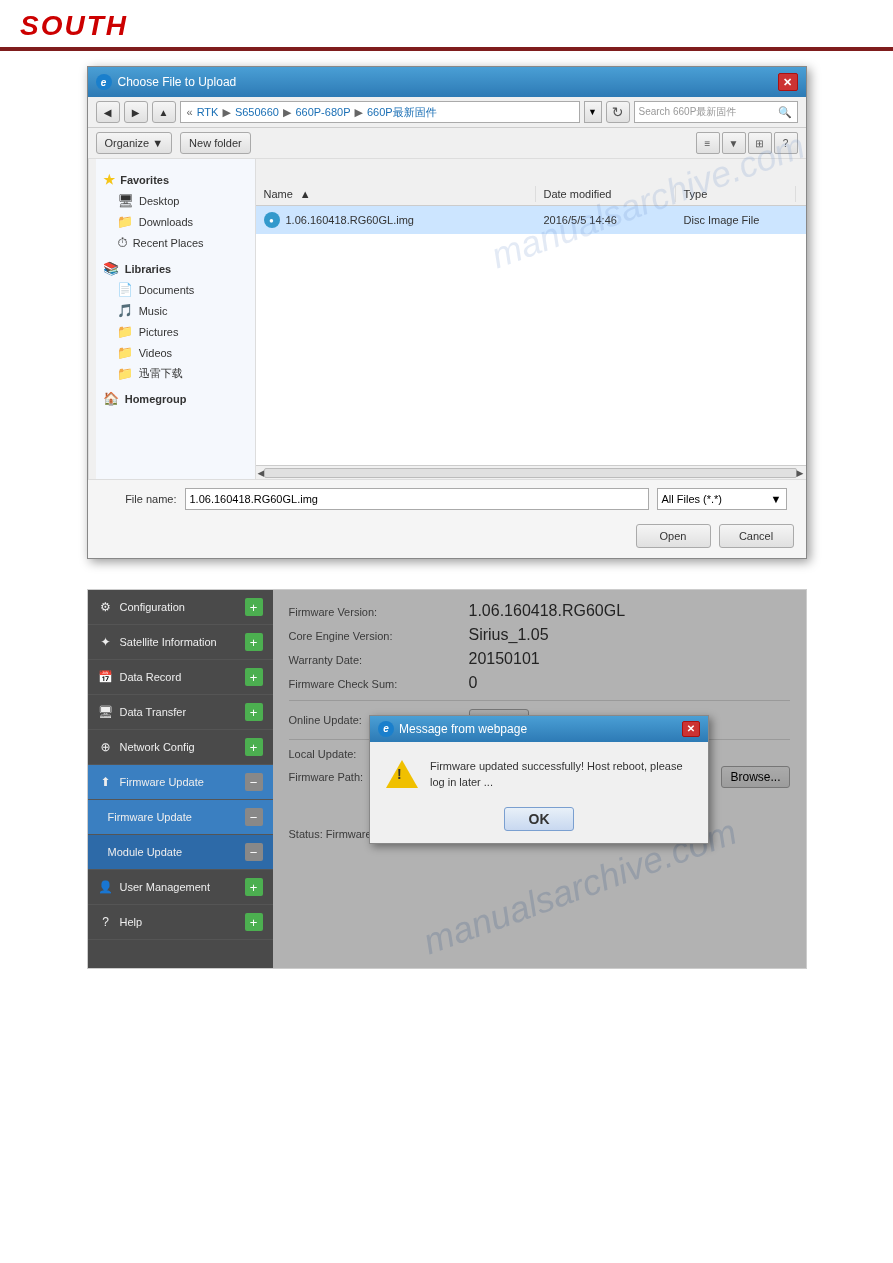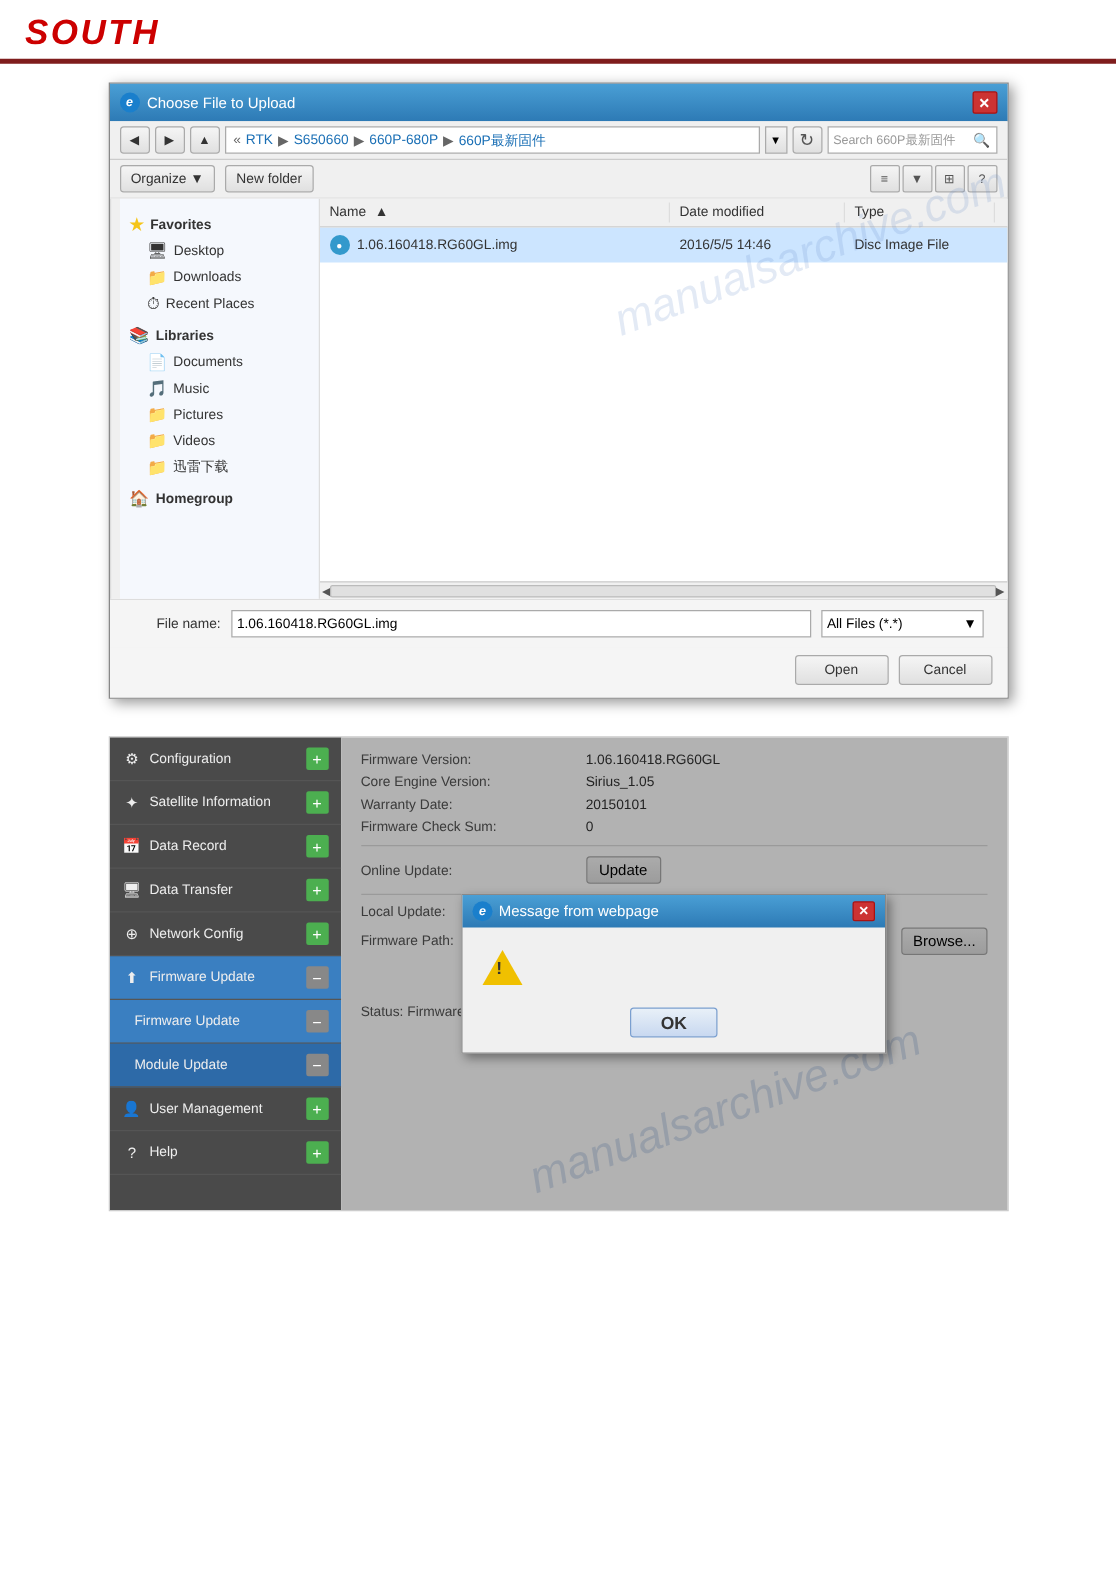--- a/index.html
+++ b/index.html
@@ -140,21 +140,21 @@
       border: 1px solid #aaa;
       border-radius: 3px;
       cursor: pointer;
       display: flex;
       align-items: center;
       justify-content: center;
       color: #555;
       font-size: 14px;
     }
     .search-bar {
-      width: 136px;
+      width: 164px;
       height: 22px;
       border: 1px solid #aaa;
       display: flex;
       align-items: center;
       padding: 0 4px;
       background: white;
       color: #999;
       font-size: 11px;
       gap: 4px;
     }
@@ -253,20 +253,21 @@
       padding: 3px 0;
     }
     .file-col-header {
       padding: 2px 8px;
       font-size: 11px;
       color: #333;
       border-right: 1px solid #ddd;
       cursor: pointer;
       display: flex;
       gap: 7px;
+      margin-top: 24px;
     }
     .file-col-name { width: 280px; }
     .file-col-date { width: 140px; }
     .file-col-type { width: 120px; }
     .file-list-body {
       flex: 1;
       overflow-y: auto;
     }
     .file-row {
       display: flex;
@@ -445,21 +446,21 @@
       align-items: baseline;
     }
     .info-label {
       width: 180px;
       color: #555;
       font-size: 11px;
       flex-shrink: 0;
     }
     .info-value {
       color: #333;
-      font-size: 11px;
+      font-size: 16px;
     }
     .section-divider {
       border: none;
       border-top: 1px solid #ddd;
       margin: 8px 0;
     }
     .section-title {
       color: #555;
       font-size: 11px;
       margin-bottom: 6px;
@@ -899,20 +900,21 @@
               <span>Message from webpage</span>
             </div>
             <div class="modal-close-btn">✕</div>
           </div>
           <div class="modal-body">
             <div class="warning-icon">
               <div style="position:relative; width:32px; height:28px;">
                 <div class="warning-triangle"></div>
               </div>
             </div>
+            <div class="modal-message">Firmware updated successfully! Host reboot, please log in later ...</div>
           </div>
           <div class="modal-footer">
             <div class="modal-ok-btn">OK</div>
           </div>
         </div>
       </div>
     </div>
   </div>
 
 </div>

